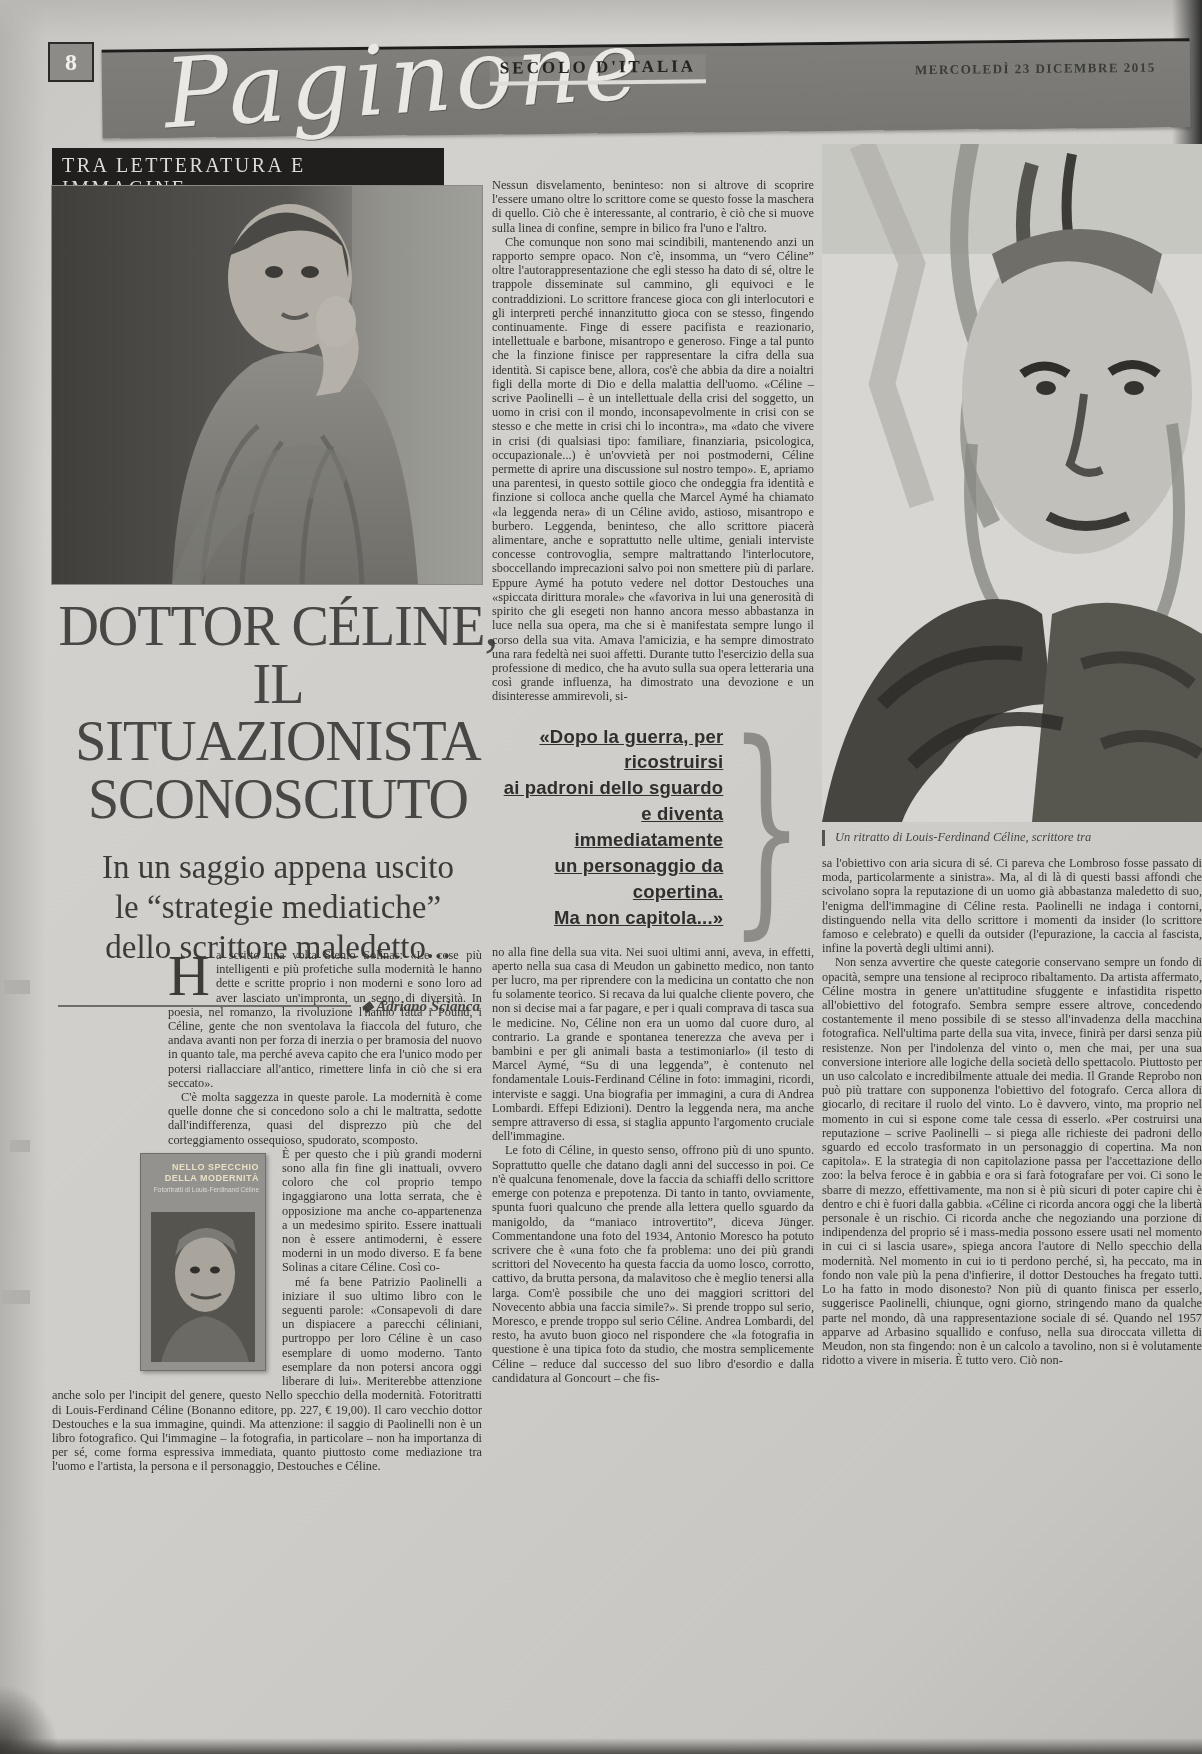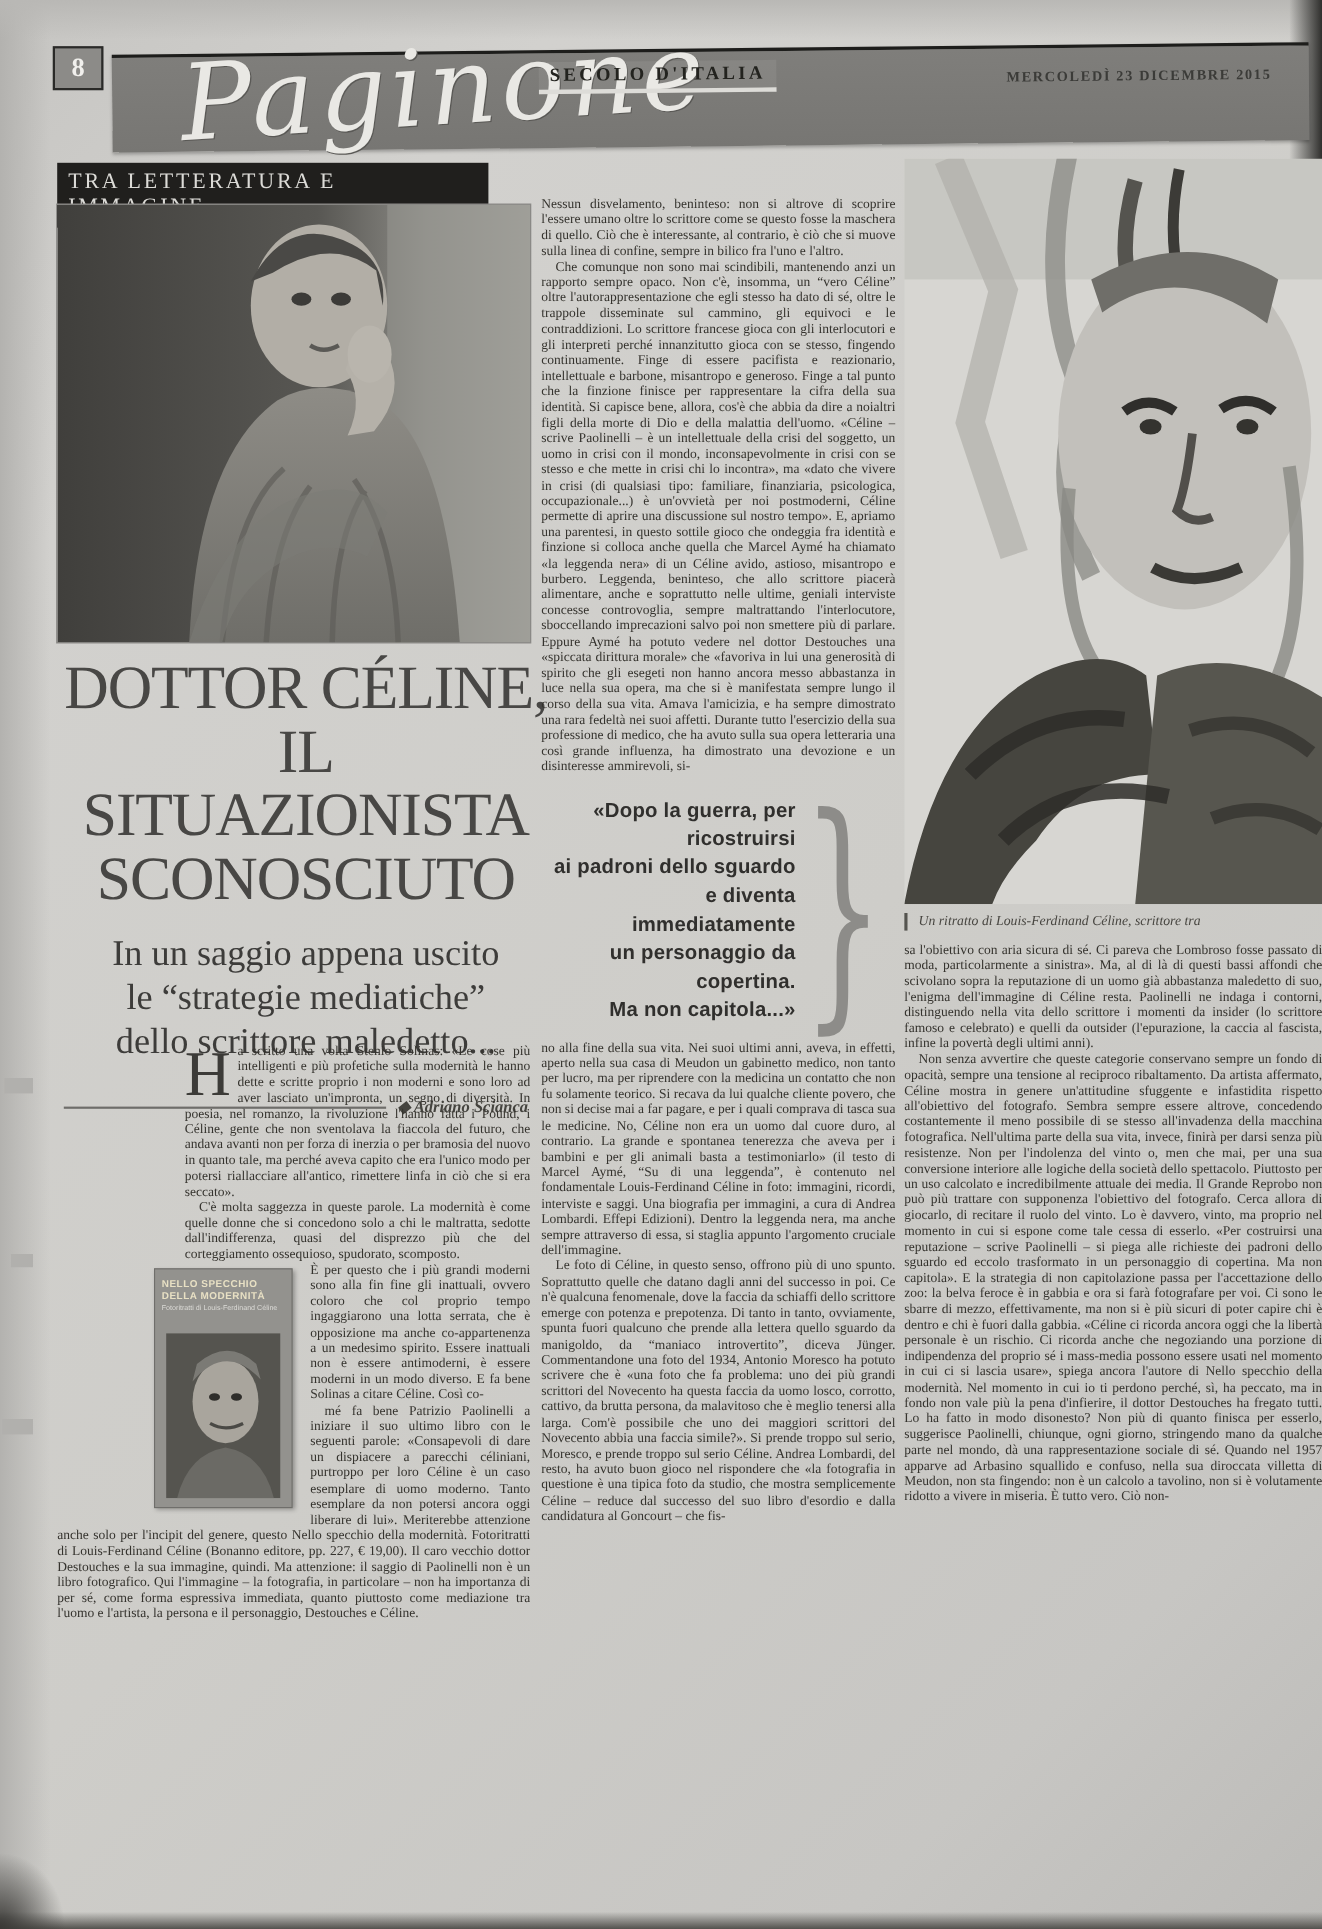--- a/index.html
+++ b/index.html
@@ -44,29 +44,29 @@
   .body-p + .body-p{text-indent:13px;}
   .col-left{position:absolute;left:52px;top:948px;width:430px;height:800px;overflow:hidden;}
   .p-inset{margin-left:116px;}
   .dropcap{float:left;font:58px/0.82 "Liberation Serif",serif;color:#3c3b38;padding:4px 6px 0 0;}
   .col-mid{position:absolute;left:492px;top:178px;width:322px;height:1572px;overflow:hidden;}
   .col-right{position:absolute;left:822px;top:144px;width:380px;height:1622px;overflow:hidden;}
 
   
   .book-cover{float:left;width:124px;height:216px;margin:6px 16px 6px 88px;background:#93928e;border:1px solid #6f6e6b;
               box-shadow:2px 2px 4px rgba(0,0,0,.3);overflow:hidden;position:relative;}
-  .cover-band{padding:8px 6px 6px;}
+  .cover-band{padding:8px 6px 6px;text-align:right;}
   .cover-t1{font:bold 9px/1.2 "Liberation Sans",sans-serif;color:#e8e0c4;letter-spacing:.5px;}
   .cover-t2{font:6.5px/1.3 "Liberation Sans",sans-serif;color:#dcdbd7;margin-top:3px;}
   .cover-face{position:absolute;left:10px;right:10px;bottom:8px;height:150px;}
 
   
   .pullquote{display:flex;align-items:center;margin:20px 0 14px;}
   .pq-lines{flex:1;text-align:right;}
-  .pq-line{font:bold 18.5px/1.4 "Liberation Sans",sans-serif;color:#302f2d;letter-spacing:.2px;}
+  .pq-line{font:bold 18.5px/1.4 "Liberation Sans",sans-serif;color:#302f2d;letter-spacing:.2px;text-decoration:underline;}
   .pq-brace{font-family:"DejaVu Serif",serif;font-size:130px;color:#8d8c89;line-height:.9;
             transform:scaleY(1.75) scaleX(.9);margin-left:2px;margin-right:6px;}
 
   
   .painting{width:380px;height:678px;overflow:hidden;}
   .caption-row{display:flex;align-items:flex-start;margin:8px 0 10px;}
   .caption-bar{width:3px;height:16px;background:#55544f;margin-right:10px;}
   .caption{font:italic 12.5px/1.2 "Liberation Serif",serif;color:#474540;white-space:nowrap;overflow:hidden;}
 </style>
 </head>

